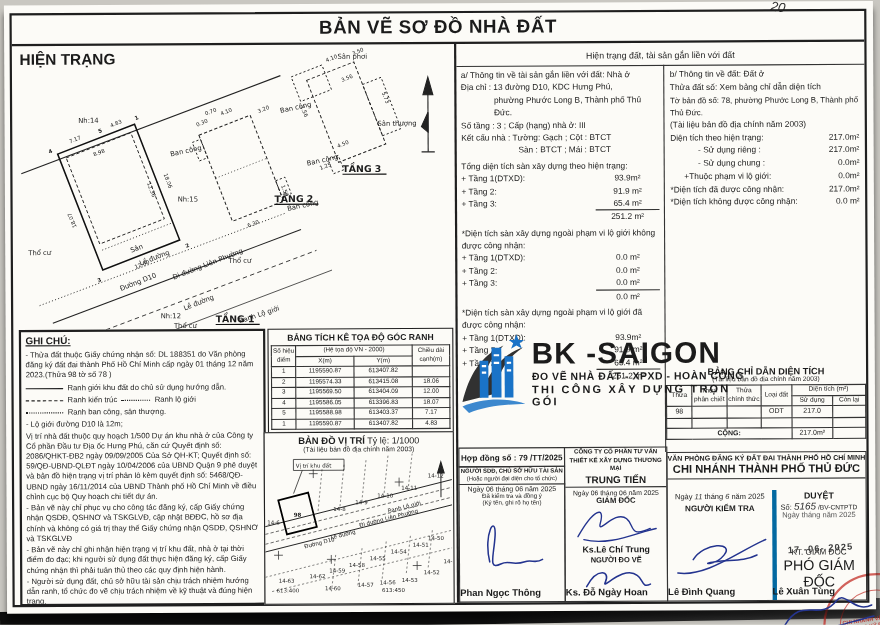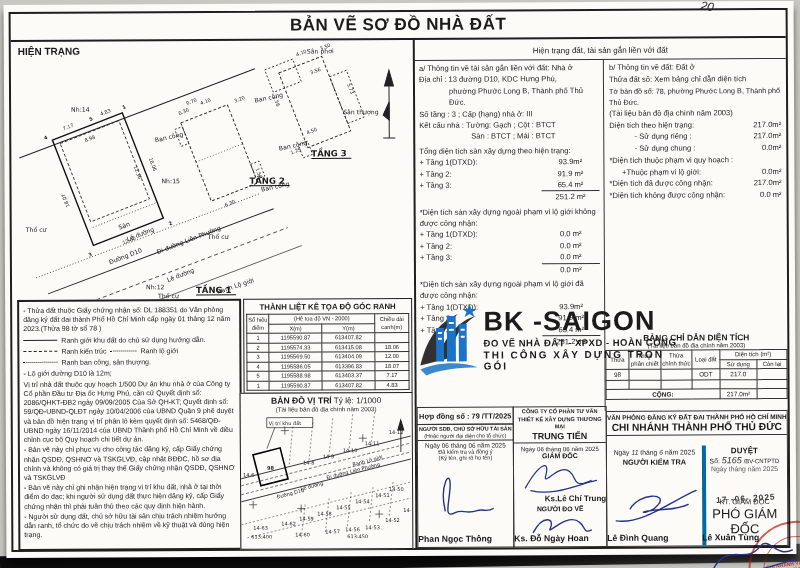--- a/index.html
+++ b/index.html
@@ -8,21 +8,21 @@
   .scan-edge{position:absolute;left:0;bottom:0;width:800px;height:18px;background:linear-gradient(to right,#0e0e0e 55%,#444);transform:rotate(-0.9deg);}
   .sheet{position:absolute;left:5px;top:3px;width:790px;height:553px;background:#fcfbf7;
          transform:rotate(-0.3deg);box-shadow:0 7px 6px rgba(0,0,0,.55);}
   .page-num{position:absolute;top:-2px;right:80px;font-style:italic;font-size:12px;color:#4a4a4a;transform:rotate(10deg);}
   .doc-frame{position:absolute;left:5px;top:7px;right:6px;bottom:6px;border:2px solid #1f1f1f;}
   .title-row{height:26px;border-bottom:2px solid #1f1f1f;display:flex;align-items:center;justify-content:center;}
   .title-row h1{margin:0;font-size:17px;letter-spacing:.5px;}
   .content{position:absolute;top:28px;left:0;right:0;bottom:0;}
   .left-panel{position:absolute;left:0;top:0;width:402px;height:100%;border-right:2px solid #1f1f1f;}
   .right-panel{position:absolute;left:404px;right:0;top:0;bottom:0;font-size:7.6px;}
-  .hien-trang{position:absolute;left:7px;top:4px;font-weight:bold;font-size:10px;z-index:2;}
+  .hien-trang{position:absolute;left:7px;top:4px;font-weight:bold;font-size:14px;z-index:2;}
   #plan-svg{position:absolute;left:0;top:0;}
   svg text{font-family:"DejaVu Sans",sans-serif;fill:#1b1b1b;}
   .pl{font-size:6.2px;} .pd{font-size:4.9px;} .bold{font-weight:bold;}
   .flo{font-size:8.5px;font-weight:bold;}
   .ml{font-size:5px;}
   
   .ghichu{position:absolute;left:5px;top:258px;width:224px;height:251px;border:2px solid #1f1f1f;
           padding:3px 4px;font-size:7px;line-height:1.32;box-sizing:border-box;overflow:hidden;}
   .ghichu .gtitle{font-weight:bold;font-size:9px;text-decoration:underline;margin-bottom:2px;}
   .ghichu p{margin:1px 0;}
@@ -191,20 +191,21 @@
               <text x="310" y="10" transform="rotate(-21 310 10)" class="pd">3.50</text>
               <text x="300" y="34" transform="rotate(-21 300 34)" class="pd">3.56</text>
               <text x="336" y="44" transform="rotate(69 336 44)" class="pd">5.73</text>
               <text x="296" y="94" transform="rotate(-21 296 94)" class="pd">4.50</text>
               <text x="280" y="114" transform="rotate(-21 280 114)" class="pd">1.25</text>
               <text x="262" y="56" transform="rotate(69 262 56)" class="pd">2.56</text>
             </g>
         </svg>
 
         <div class="ghichu">
+          <div class="gtitle">GHI CHÚ:</div>
           <p>- Thửa đất thuộc Giấy chứng nhận số: DL 188351  do Văn phòng đăng ký đất đai thành Phố Hồ Chí Minh cấp ngày 01 tháng 12 năm 2023.(Thửa 98 tờ số 78 )</p>
           <div class="leg-row">
             <span class="samp"></span>
             <span>Ranh giới khu đất do chủ sử dụng hướng dẫn.</span>
           </div>
           <div class="leg-row">
             <span class="samp dashed"></span>
             <span>Ranh kiến trúc</span>
             <span class="samp dotted short"></span>
             <span>Ranh lộ giới</span>
@@ -214,21 +215,21 @@
             <span>Ranh ban công, sân thượng.</span>
           </div>
           <p>- Lộ giới đường D10 là 12m;</p>
           <p>  Vị trí nhà đất thuộc quy hoạch 1/500 Dự án khu nhà ở của Công ty Cổ phần Đầu tư Địa ốc Hưng Phú, căn cứ Quyết định số: 2086/QHKT-ĐB2 ngày 09/09/2005 Của Sở QH-KT; Quyết định số: 59/QĐ-UBND-QLĐT ngày 10/04/2006 của UBND Quận 9 phê duyệt và bản đồ hiện trạng vị trí phân lô kèm quyết định số: 5468/QĐ-UBND ngày 16/11/2014 của UBND Thành phố Hồ Chí Minh về điều chỉnh cục bộ Quy hoạch chi tiết dự án.</p>
           <p>- Bản vẽ này chỉ phục vụ cho công tác đăng ký, cấp Giấy chứng nhận QSDĐ, QSHNƠ và TSKGLVĐ, cập nhật BĐĐC, hồ sơ địa chính và không có giá trị thay thế Giấy chứng nhận QSDĐ, QSHNƠ và TSKGLVĐ</p>
           <p>- Bản vẽ này chỉ ghi nhận hiện trạng vị trí khu đất, nhà ở tại thời điểm đo đạc; khi người sử dụng đất thực hiện đăng ký, cấp Giấy chứng nhận thì phải tuân thủ theo các quy định hiện hành.</p>
           <p>- Người sử dụng đất, chủ sở hữu tài sản chịu trách nhiệm hướng dẫn ranh, tổ chức đo vẽ chịu trách nhiệm về kỹ thuật và đúng hiện trạng.</p>
         </div>
 
         <div class="coord-box">
-          <div class="ctitle">THÀNH LIỆT KÊ TỌA ĐỘ GÓC RANH</div>
+          <div class="ctitle">BẢNG TÍCH KÊ TỌA ĐỘ GÓC RANH</div>
           <table class="ct">
             <thead>
               <tr>
                 <th rowspan="2" style="width:20px">Số hiệu điểm</th>
                 <th colspan="2">(Hệ tọa độ VN - 2000)</th>
                 <th rowspan="2" style="width:32px">Chiều dài cạnh(m)</th>
               </tr>
               <tr>
                 <th style="width:52px">X(m)</th>
                 <th style="width:52px">Y(m)</th>
@@ -430,24 +431,20 @@
               </div>
               <div class="b-row">
                 <span class="lab">            - Sử dụng riêng :</span>
                 <span class="val">217.0m²</span>
               </div>
               <div class="b-row">
                 <span class="lab">            - Sử dụng chung :</span>
                 <span class="val">0.0m²</span>
               </div>
               <div class="b-row">
-                <span class="lab">*Diện tích thuộc phạm vi quy hoạch :</span>
-                <span class="val"></span>
-              </div>
-              <div class="b-row">
                 <span class="lab">      +Thuộc phạm vi lộ giới:</span>
                 <span class="val">0.0m²</span>
               </div>
               <div class="b-row">
                 <span class="lab">*Diện tích đã được công nhận:</span>
                 <span class="val">217.0m²</span>
               </div>
               <div class="b-row">
                 <span class="lab">*Diện tích không được công nhận:</span>
                 <span class="val">0.0 m²</span>
@@ -537,21 +534,21 @@
 
         <div class="cell c-company">
           <div style="font-size:5.6px;font-weight:bold;margin-top:1px;line-height:1.35">CÔNG TY CỔ PHẦN TƯ VẤN THIẾT KẾ XÂY DỰNG THƯƠNG MẠI</div>
           <div style="font-size:9px;font-weight:bold">TRUNG TIẾN</div>
           <div style="border-top:1px solid #333;margin-top:1px;padding-top:2px">Ngày 06 tháng 06 năm 2025</div>
           <div style="font-weight:bold;font-size:7px">GIÁM ĐỐC</div>
           <svg width="80" height="34" viewBox="0 0 90 38" style="position:relative;z-index:5;">
             <path class="sig" d="M6,32 C22,4 34,0 29,18 C25,32 44,4 56,14 C64,20 58,34 80,24"></path>
             <path class="sig" d="M12,35 C38,42 66,28 86,24" stroke-width="1"></path>
           </svg>
-          <div style="font-weight:bold;font-size:8px;position:relative;z-index:5;text-align:right;">Ks.Lê Chí Trung</div>
+          <div style="font-weight:bold;font-size:8px;position:relative;z-index:5;">Ks.Lê Chí Trung</div>
           <div style="font-weight:bold;font-size:6.8px;margin-top:2px">NGƯỜI ĐO VẼ</div>
           <svg width="66" height="26" viewBox="0 0 66 26">
             <path class="sig" d="M6,20 C16,2 28,6 23,16 C19,24 40,0 52,10 C58,14 56,22 64,18"></path>
           </svg>
           <div class="name">Ks. Đỗ Ngày Hoan</div>
           
         </div>
 
         <div class="cell c-office">
           <div class="o-head">VĂN PHÒNG ĐĂNG KÝ ĐẤT ĐAI THÀNH PHỐ HỒ CHÍ MINH</div>

